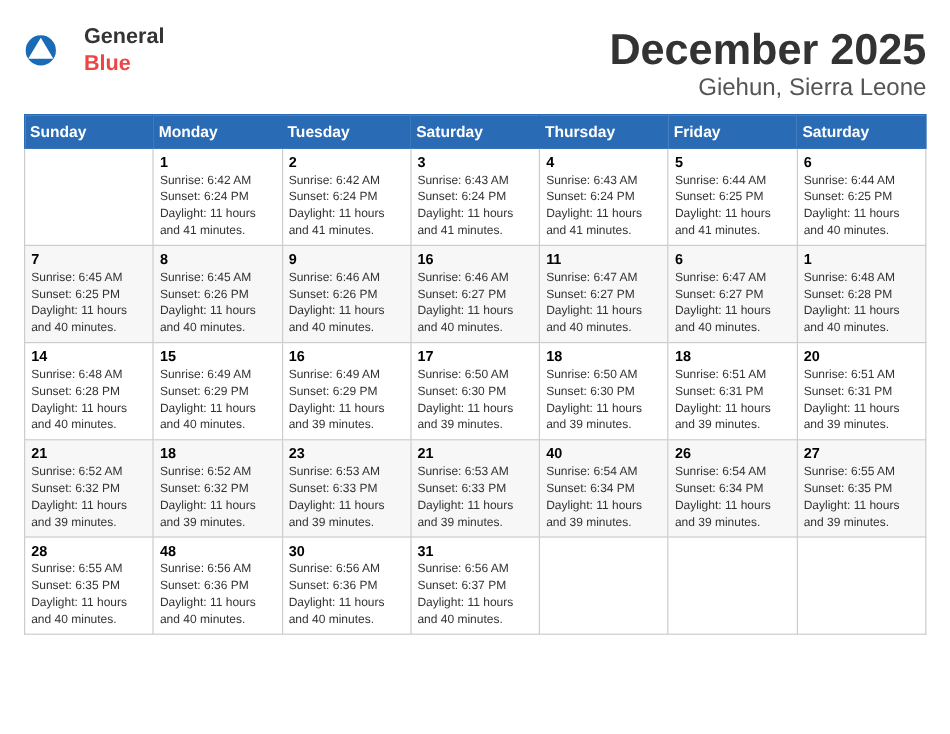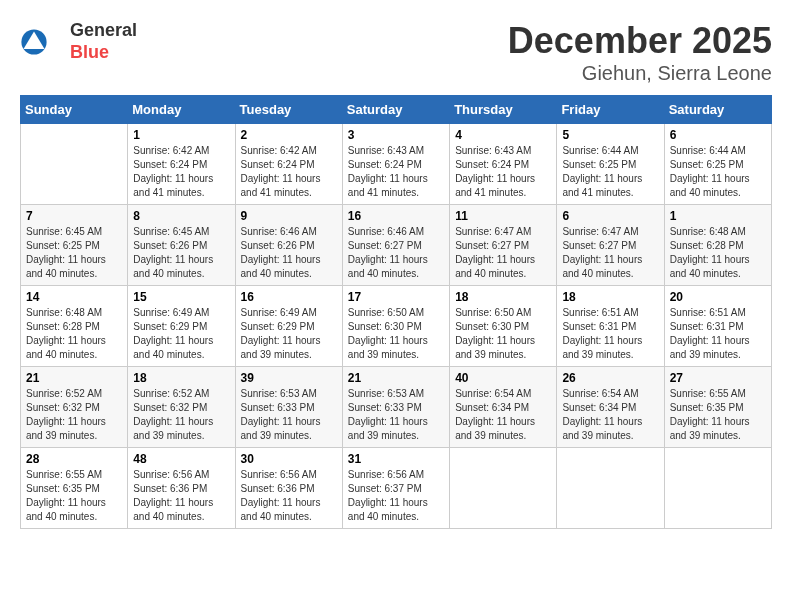--- a/index.html
+++ b/index.html
@@ -210,21 +210,21 @@
       <tr>
         <td>
           <span class="day-number">21</span>
           <div class="day-info">Sunrise: 6:52 AM<br>Sunset: 6:32 PM<br>Daylight: 11 hours and 39 minutes.</div>
         </td>
         <td>
           <span class="day-number">18</span>
           <div class="day-info">Sunrise: 6:52 AM<br>Sunset: 6:32 PM<br>Daylight: 11 hours and 39 minutes.</div>
         </td>
         <td>
-          <span class="day-number">39</span>
+          <span class="day-number">23</span>
           <div class="day-info">Sunrise: 6:53 AM<br>Sunset: 6:33 PM<br>Daylight: 11 hours and 39 minutes.</div>
         </td>
         <td>
           <span class="day-number">21</span>
           <div class="day-info">Sunrise: 6:53 AM<br>Sunset: 6:33 PM<br>Daylight: 11 hours and 39 minutes.</div>
         </td>
         <td>
           <span class="day-number">40</span>
           <div class="day-info">Sunrise: 6:54 AM<br>Sunset: 6:34 PM<br>Daylight: 11 hours and 39 minutes.</div>
         </td>

